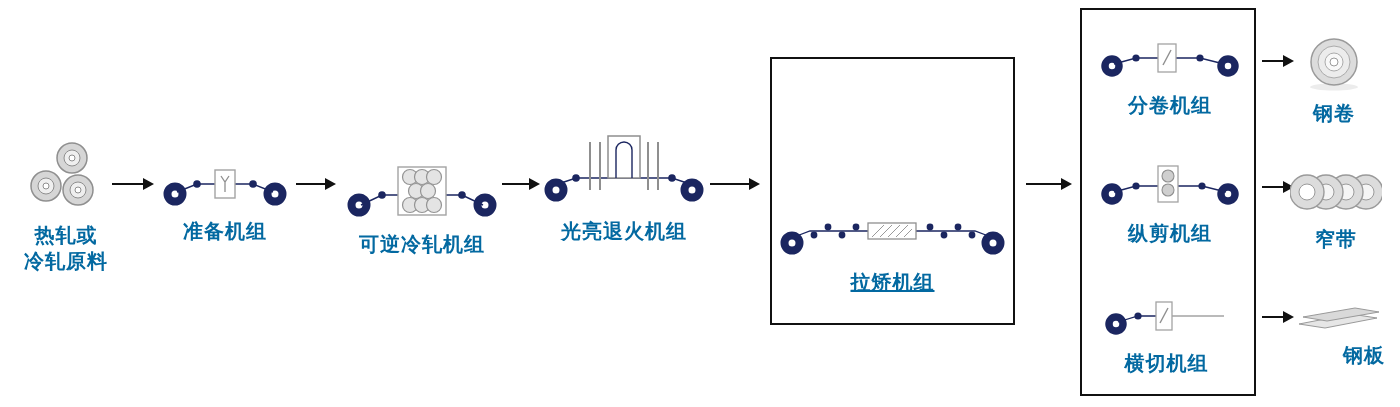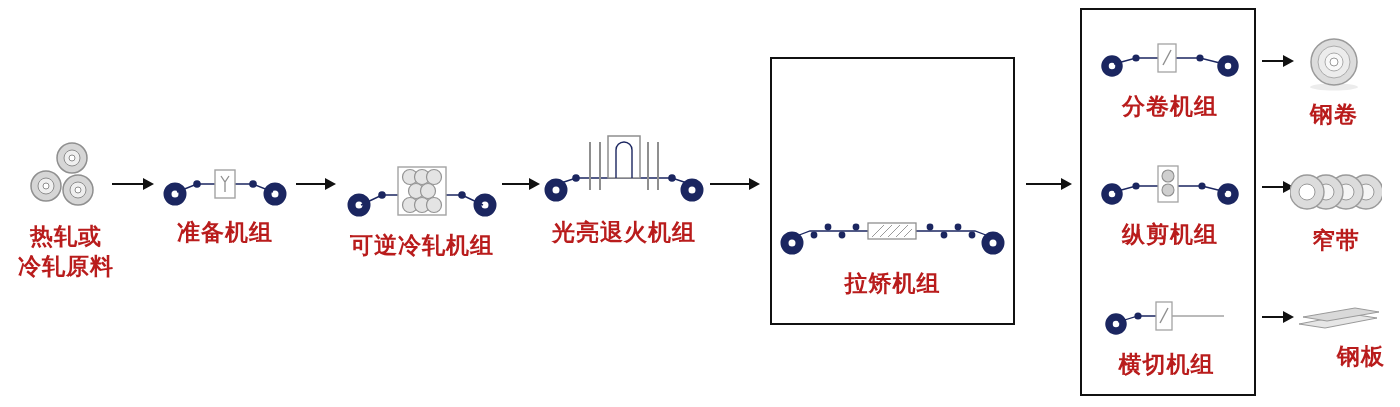--- a/index.html
+++ b/index.html
@@ -9,21 +9,21 @@
     background:#ffffff;
     font-family:"Liberation Sans","DejaVu Sans",sans-serif;
     overflow:hidden;
   }
   .node{
     position:absolute;
     display:flex;flex-direction:column;align-items:center;
   }
   .node .lbl{
     margin-top:10px;
-    font-size:23px;font-weight:700;color:#b91c1c;
+    font-size:20px;font-weight:700;color:#0369a1;
     letter-spacing:1px;line-height:1.3;text-align:center;white-space:nowrap;
   }
   .arrow{
     position:absolute;height:2px;background:#111;
   }
   .arrow::after{
     content:"";position:absolute;right:-2px;top:-5px;width:0;height:0;
     border-left:11px solid #111;
     border-top:6px solid transparent;border-bottom:6px solid transparent;
   }
@@ -148,21 +148,21 @@
               <circle cx="76" cy="24" r="3.4"></circle>
             <circle cx="150" cy="24" r="3.4"></circle>
               <circle cx="164" cy="32" r="3.4"></circle>
             <circle cx="178" cy="24" r="3.4"></circle>
               <circle cx="192" cy="32" r="3.4"></circle>
           </g>
           <circle cx="12" cy="40" r="7.5" fill="none" stroke="#1b2660" stroke-width="8"></circle>
           <circle cx="213" cy="40" r="7.5" fill="none" stroke="#1b2660" stroke-width="8"></circle>
         </svg>
       </span>
-      <span class="lbl" style="">拉矫机组</span>
+      <span class="lbl" style="text-decoration:underline;">拉矫机组</span>
     </div>
 
   </div>
 
   <div class="arrow" style="left:1026px;top:183px;width:44px;"></div>
 
   <div class="group-box" style="left:1080px;top:8px;width:176px;height:388px;">
 
     <div class="node" style="left:18px;top:28px;width:140px;">
       <span>

